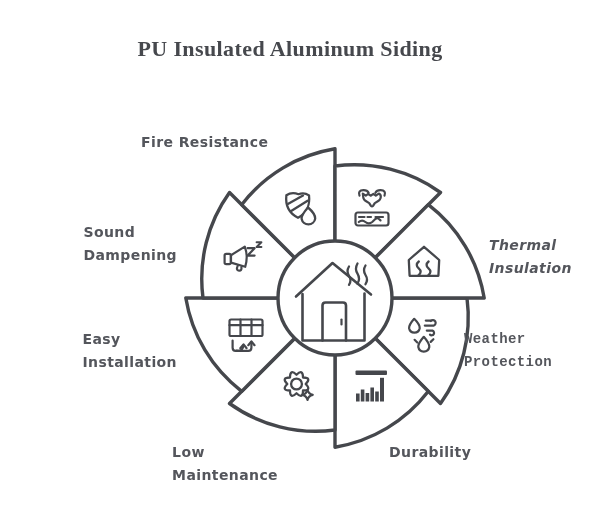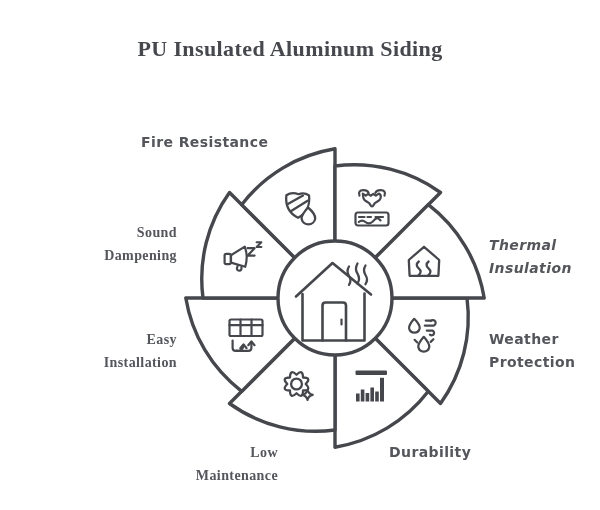--- a/index.html
+++ b/index.html
@@ -23,21 +23,21 @@
   .wheel-svg{position:absolute;left:0;top:0;}
   .seg-label{
     position:absolute;
     font-weight:700;
     font-size:14px;
     line-height:23px;
     letter-spacing:0.4px;
     color:#54565c;
     white-space:pre-line;
   }
-  .al-r{text-align:right;font-family:Liberation Serif, serif;}
+  .al-r{}
   .al-l{text-align:left;}
 </style>
 </head>
 <body>
 
 <div class="canvas">
 
   <div class="title">PU Insulated Aluminum Siding</div>
 
   <svg class="wheel-svg" width="600" height="510" viewBox="0 0 600 510" fill="none" stroke="#45474c" stroke-linecap="round" stroke-linejoin="round">
@@ -133,21 +133,21 @@
       <path d="M36.6,4.2 h4.8 l-4.8,4.8 h4.8" stroke-width="2"></path>
     </g>
   </svg>
 
   <div class="seg-label al-l" style="left:141px;top:131px;">Fire Resistance</div>
 
 
   <div class="seg-label al-l" style="left:489px;top:234px;font-style:italic;">Thermal
 Insulation</div>
 
-  <div class="seg-label al-l" style="left:489px;top:328px;">Weather
+  <div class="seg-label al-l" style="left:464px;top:328px;font-family:Liberation Mono, monospace;">Weather
 Protection</div>
 
   <div class="seg-label al-l" style="left:389px;top:441px;">Durability</div>
 
   <div class="seg-label al-r" style="right:322px;top:441px;">Low
 Maintenance</div>
 
   <div class="seg-label al-r" style="right:423px;top:328px;">Easy
 Installation</div>
 

